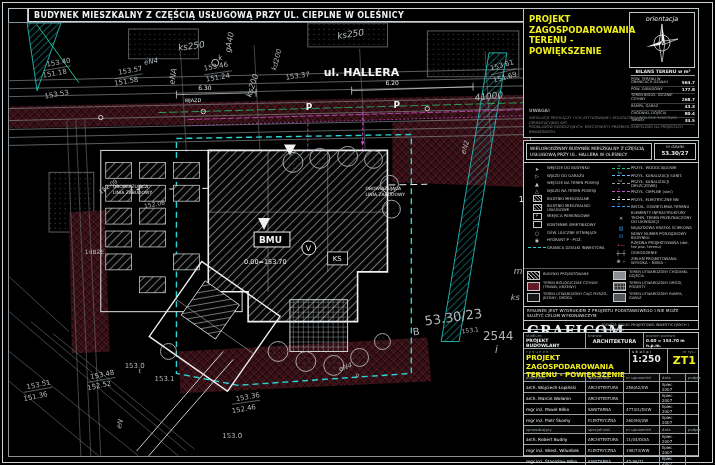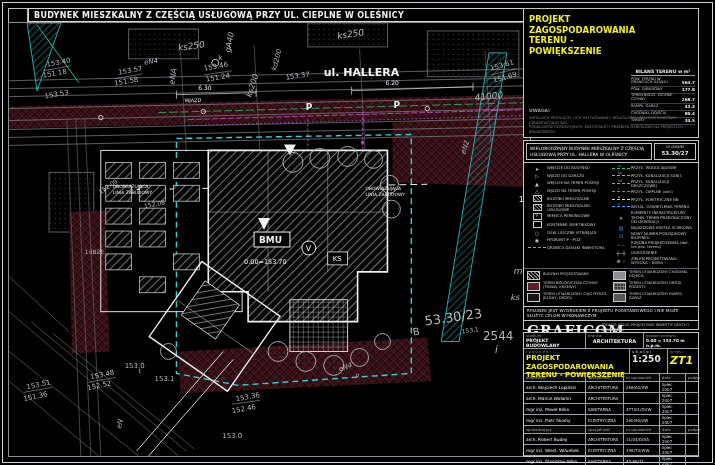--- a/index.html
+++ b/index.html
@@ -308,20 +308,31 @@
         <text x="348" y="356" font-size="6" fill="#b4b9bd" font-style="italic">p</text>
       </g>
 </svg>
 </div>
 
 <div class="rp pa">
   <div class="pa-title">
     <div>PROJEKT ZAGOSPODAROWANIA</div>
     <div>TERENU - POWIĘKSZENIE</div>
   </div>
+  <div class="orient-box">
+    <div class="orient-label">orientacja</div>
+    <svg width="40" height="40" viewBox="0 0 40 40">
+      <circle cx="20" cy="20" r="8" fill="none" stroke="#dfe3e5" stroke-width="0.8"></circle>
+      <polygon points="20,1 23,20 20,18" fill="#eef0f2"></polygon>
+      <polygon points="20,1 17,20 20,18" fill="none" stroke="#eef0f2" stroke-width="0.7"></polygon>
+      <polygon points="20,39 17,20 23,20" fill="none" stroke="#eef0f2" stroke-width="0.7"></polygon>
+      <polygon points="4,24 20,18 18,22" fill="#eef0f2"></polygon>
+      <polygon points="36,16 20,22 22,18" fill="none" stroke="#eef0f2" stroke-width="0.7"></polygon>
+    </svg>
+  </div>
   <div class="bilans">
     <div class="bilans-h">BILANS TERENU w m²</div>
     <div id="bilans-rows">
         <div class="bil-row">
           <span class="bil-l">POW. TERENU W GRANICACH DZIAŁKI</span>
           <span class="bil-v">564.7</span>
         </div>
         <div class="bil-row">
           <span class="bil-l">POW. ZABUDOWY</span>
           <span class="bil-v">177.8</span>
@@ -515,21 +526,21 @@
   </div>
   <div class="tb-row" style="height:24px;">
     <div class="tb-cell" style="width:106px;">
       <div class="tb-cap">r y s u n e k :</div>
       <div class="tb-draw"><span>PROJEKT ZAGOSPODAROWANIA</span><br><span>TERENU - POWIĘKSZENIE</span></div>
     </div>
     <div class="tb-cell" style="width:38px;text-align:left;font-weight:bold;">
       <div class="tb-cap">s k a l a :</div>
       <div class="tb-scale">1:250</div>
     </div>
-    <div class="tb-cell" style="flex:1;border-right:none;text-align:left;font-style:italic;">
+    <div class="tb-cell" style="flex:1;border-right:none;text-align:right;">
       <div class="tb-cap">nr rys.:</div>
       <div class="tb-num">ZT1</div>
     </div>
   </div>
   <div class="ph-row">
     <div class="ph-cell c1">projektant</div>
     <div class="ph-cell c2">specjalność</div>
     <div class="ph-cell c3">nr uprawnień</div>
     <div class="ph-cell c4">data</div>
     <div class="ph-cell c5">podpis</div>

